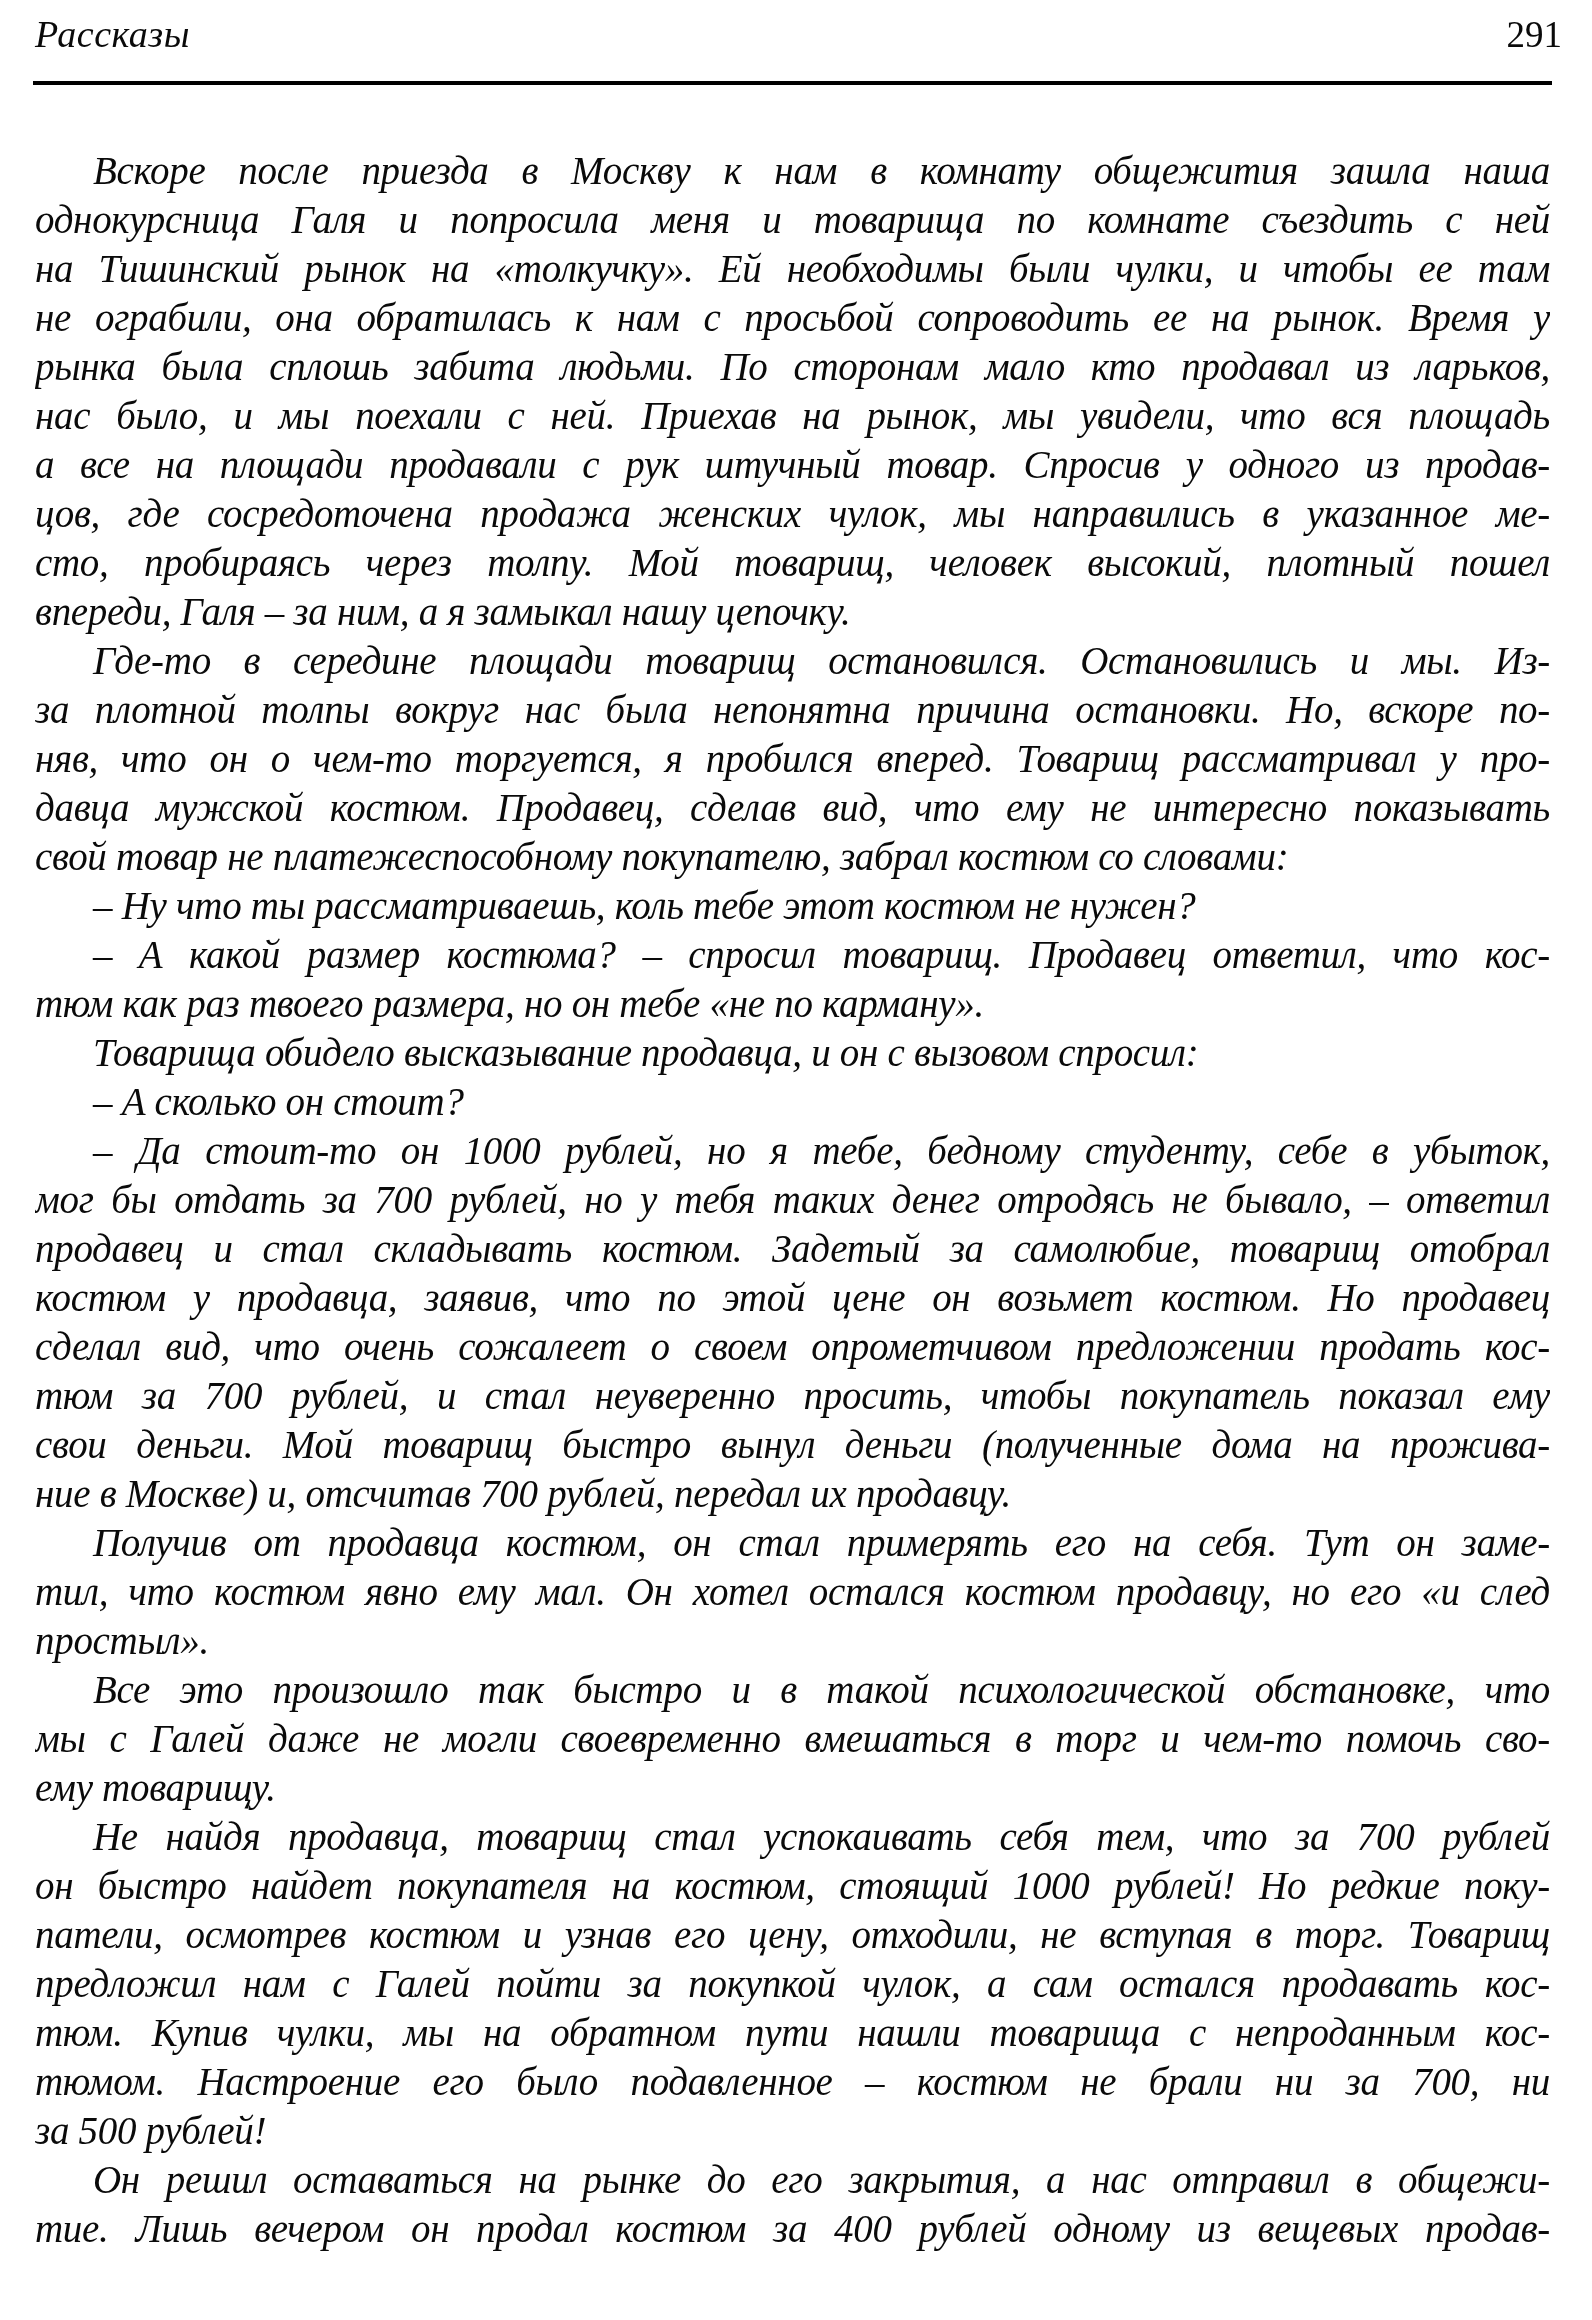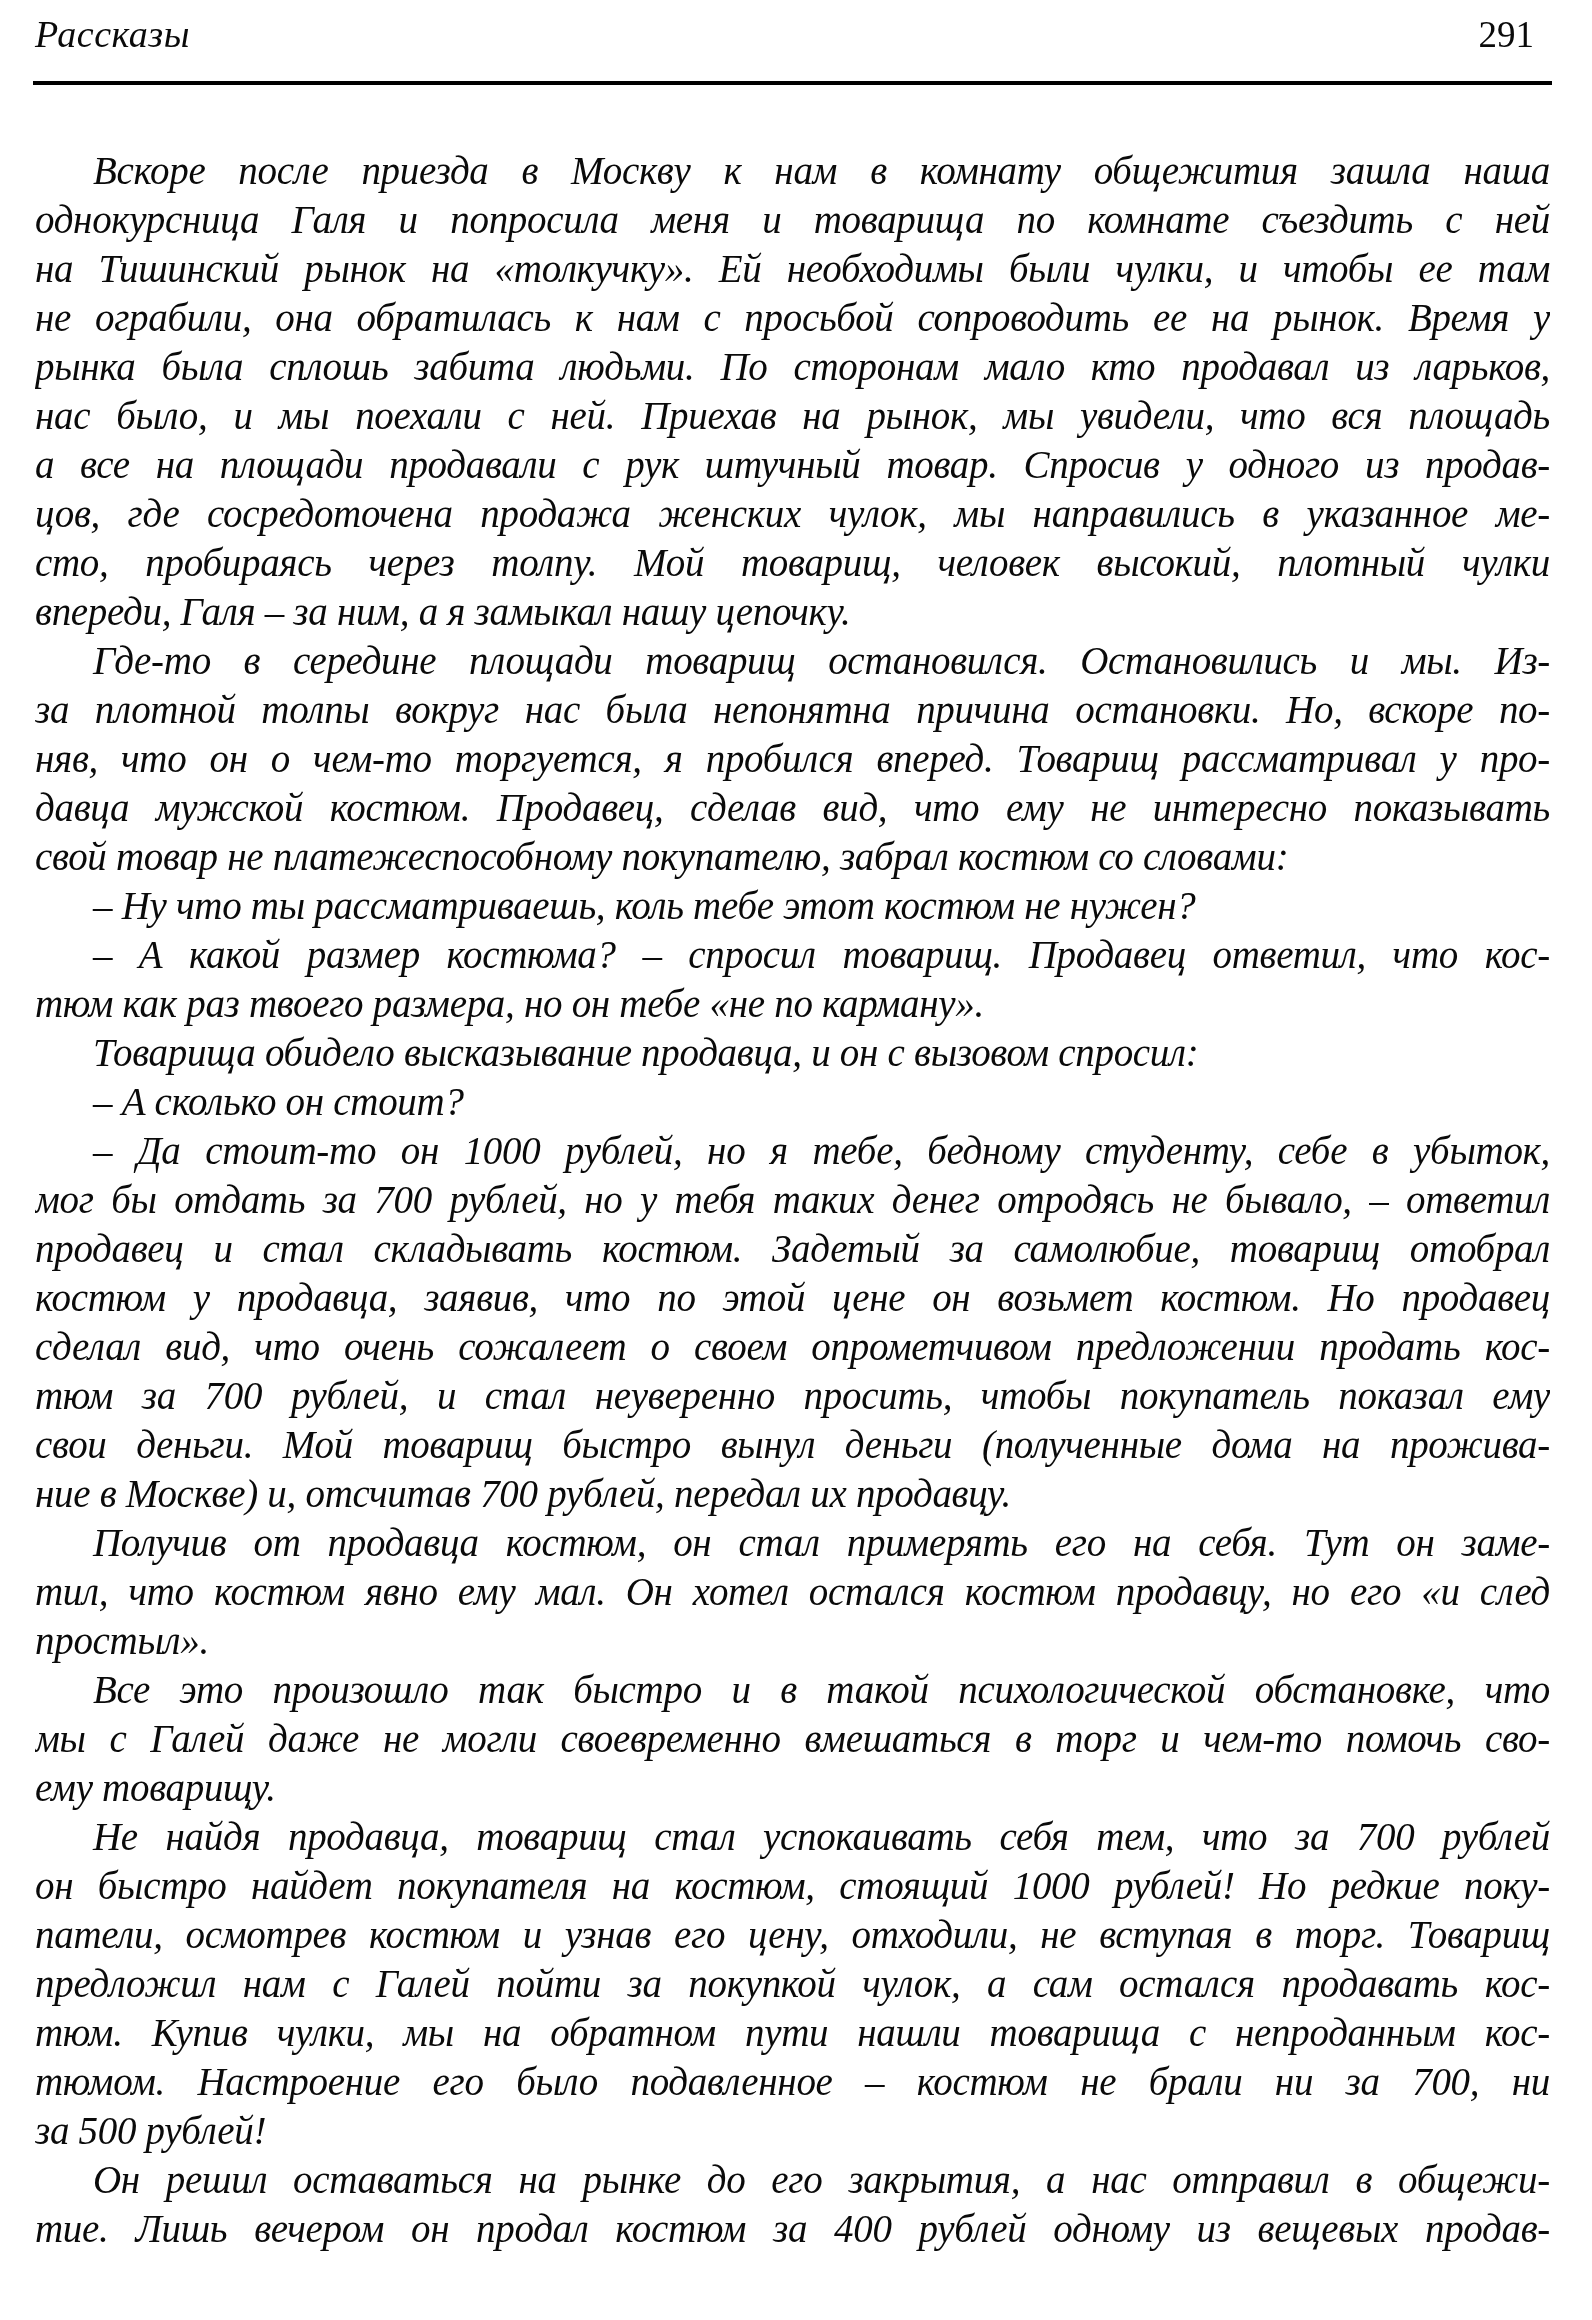--- a/index.html
+++ b/index.html
@@ -10,21 +10,21 @@
     font-family: "Liberation Serif", serif;
     overflow: hidden;
   }
   .page {
     position: relative;
     width: 1592px; height: 2320px;
     background: #fff;
   }
   .running-header {
     position: absolute;
-    top: 12px; left: 35px; right: 58px;
+    top: 12px; left: 35px; right: 30px;
     display: flex;
     justify-content: space-between;
     align-items: baseline;
     text-align: right;
   }
   .running-title {
     font-style: italic;
     font-size: 38px;
     letter-spacing: 0.5px;
   }
@@ -67,21 +67,21 @@
   <div class="text-block">
       <div class="para">
         <div class="line first">Вскоре после приезда в Москву к нам в комнату общежития зашла наша</div>
         <div class="line">однокурсница Галя и попросила меня и товарища по комнате съездить с ней</div>
         <div class="line">на Тишинский рынок на «толкучку». Ей необходимы были чулки, и чтобы ее там</div>
         <div class="line">не ограбили, она обратилась к нам с просьбой сопроводить ее на рынок. Время у</div>
         <div class="line">рынка была сплошь забита людьми. По сторонам мало кто продавал из ларьков,</div>
         <div class="line">нас было, и мы поехали с ней. Приехав на рынок, мы увидели, что вся площадь</div>
         <div class="line">а все на площади продавали с рук штучный товар. Спросив у одного из продав-</div>
         <div class="line">цов, где сосредоточена продажа женских чулок, мы направились в указанное ме-</div>
-        <div class="line">сто, пробираясь через толпу. Мой товарищ, человек высокий, плотный чулки</div>
+        <div class="line">сто, пробираясь через толпу. Мой товарищ, человек высокий, плотный пошел</div>
         <div class="line last">впереди, Галя – за ним, а я замыкал нашу цепочку.</div>
       </div>
       <div class="para">
         <div class="line first">Где-то в середине площади товарищ остановился. Остановились и мы. Из-</div>
         <div class="line">за плотной толпы вокруг нас была непонятна причина остановки. Но, вскоре по-</div>
         <div class="line">няв, что он о чем-то торгуется, я пробился вперед. Товарищ рассматривал у про-</div>
         <div class="line">давца мужской костюм. Продавец, сделав вид, что ему не интересно показывать</div>
         <div class="line last">свой товар не платежеспособному покупателю, забрал костюм со словами:</div>
       </div>
       <div class="para">

